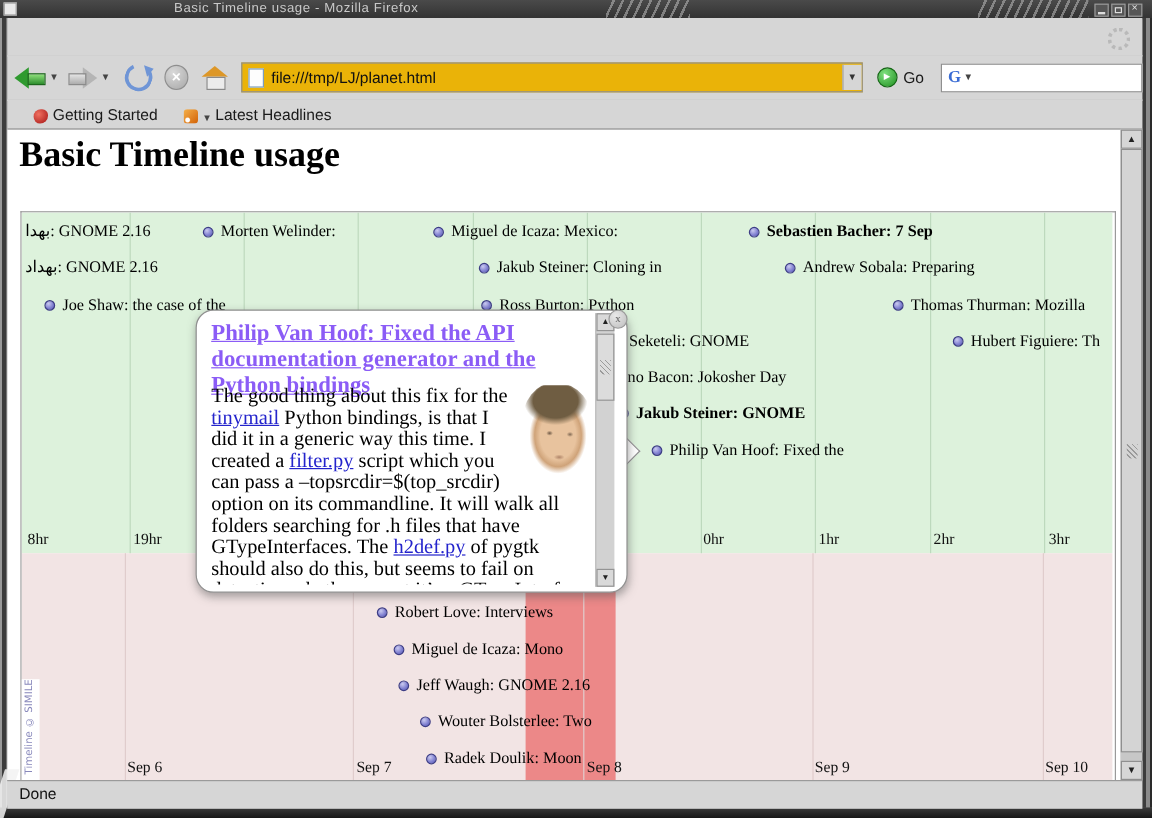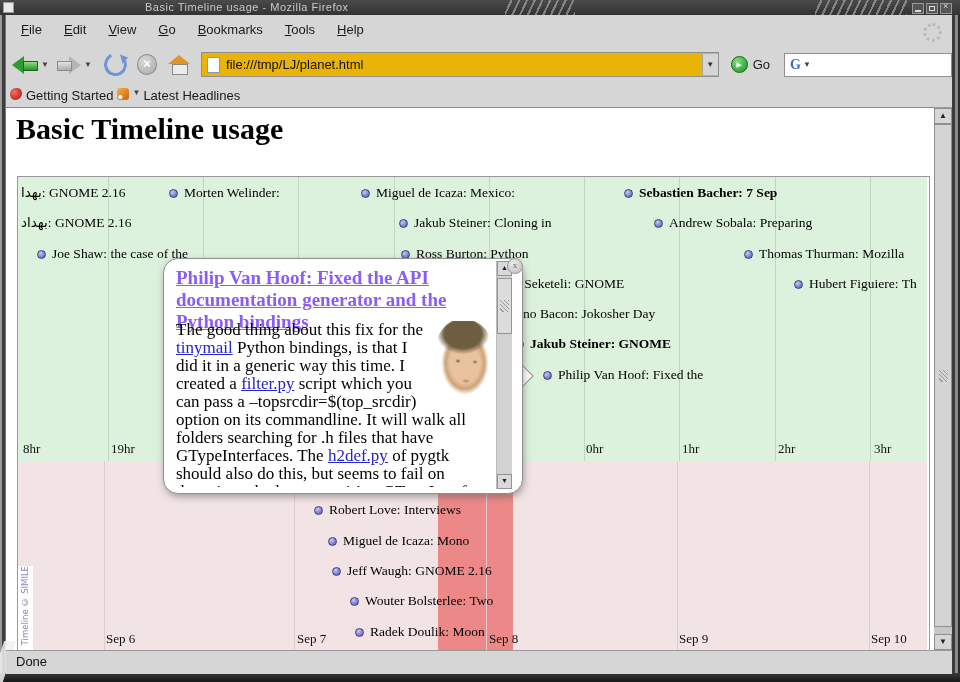--- a/index.html
+++ b/index.html
@@ -47,21 +47,21 @@
   .urlfield{position:relative;margin-left:10px;width:522px;height:23px;background:#eab308;border:1px solid #8f8f8f;display:flex;align-items:center;}
   .pageicon{width:11px;height:14px;background:#fdfdfd;border:1px solid #7d9ebf;margin:0 6px 0 5px;}
   .urltext{flex:1;border:0;outline:0;font-size:13px;font-family:"Liberation Sans","DejaVu Sans",sans-serif;color:#111;background:transparent;padding:0;}
   .urldrop{width:15px;height:21px;background:#d6d6d6;border-left:1px solid #a5a5a5;font-size:8px;color:#333;text-align:center;line-height:21px;}
   .gobtn{display:flex;align-items:center;margin-left:12px;font-size:13px;color:#1a1a1a;}
   .goicon{width:15px;height:15px;border-radius:50%;background:radial-gradient(circle at 35% 30%,#7fe07f,#1f8f1f);border:1px solid #156615;
           color:#fff;font-size:7px;line-height:15px;text-align:center;margin-right:5px;}
   .searchfield{position:relative;margin-left:14px;width:166px;height:22px;background:#fff;border:1px solid #8f8f8f;display:flex;align-items:center;}
   .gicon{font-family:"Liberation Serif",serif;font-weight:bold;color:#3a6cd4;font-size:14px;margin:0 1px 0 5px;}
   .bookmarksbar{position:absolute;left:6px;top:83px;width:946px;height:24px;background:#d6d6d6;border-bottom:1px solid #9c9c9c;display:flex;align-items:center;}
-  .bm{display:flex;align-items:flex-start;margin-left:4px;font-size:13px;color:#1a1a1a;}
+  .bm{display:flex;align-items:flex-end;margin-left:22px;font-size:13px;color:#1a1a1a;}
   .bm-ico1{width:12px;height:12px;border-radius:50% 40% 55% 45%;background:radial-gradient(circle at 35% 35%,#f07060,#a31212);margin-right:4px;}
   .bm-ico2{width:12px;height:12px;border-radius:3px;background:radial-gradient(circle at 28% 75%,#fff 1.5px,transparent 2.5px),linear-gradient(135deg,#f5b04a,#d26207);margin-right:2px;}
   
   .contentbg{position:absolute;left:6px;top:107px;width:928px;height:543px;background:#fff;border-top:1px solid #8a8a8a;}
   h1.pagetitle{position:absolute;left:16px;top:112px;margin:0;font-family:"Liberation Serif","DejaVu Serif",serif;
                font-size:30px;font-weight:bold;color:#000;z-index:3;}
   .timeline{position:absolute;left:17px;top:176px;width:911px;height:474px;border:1px solid #9a9a9a;border-bottom:none;
             overflow:hidden;z-index:2;font-family:"Liberation Serif","DejaVu Sans",serif;}
   .band-upper{position:absolute;left:0;top:0;width:909px;height:284px;}
   .band-lower{position:absolute;left:0;top:284px;width:909px;height:189px;}
@@ -132,21 +132,20 @@
       <span class="tb-btn close">
           <i>×</i>
         </span>
     </span>
   </div>
   <div class="frame-left"></div>
   <div class="frame-right"></div>
   <div class="frame-bottom"></div>
 
   <div class="menubar">
-    <span id="menus"><span class="menu-item"><u>F</u>ile</span><span class="menu-item"><u>E</u>dit</span><span class="menu-item"><u>V</u>iew</span><span class="menu-item"><u>G</u>o</span><span class="menu-item"><u>B</u>ookmarks</span><span class="menu-item"><u>T</u>ools</span><span class="menu-item"><u>H</u>elp</span></span>
     <span class="throbber"></span>
   </div>
 
   <div class="navbar">
     <span class="navbtn">
       <span class="arr back">
           <span class="head"></span>
           <span class="tail"></span>
         </span>
       <span class="caret">▼</span>

